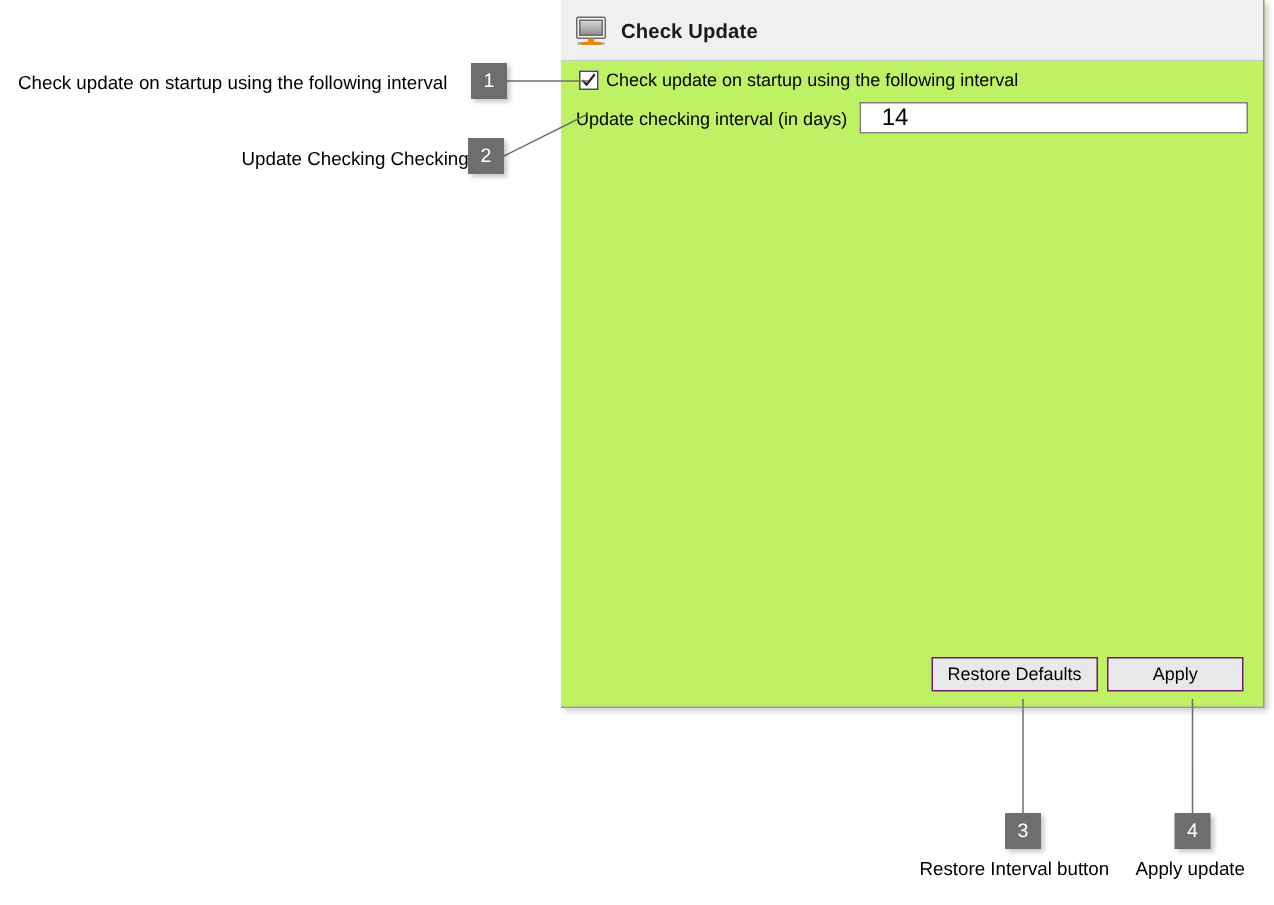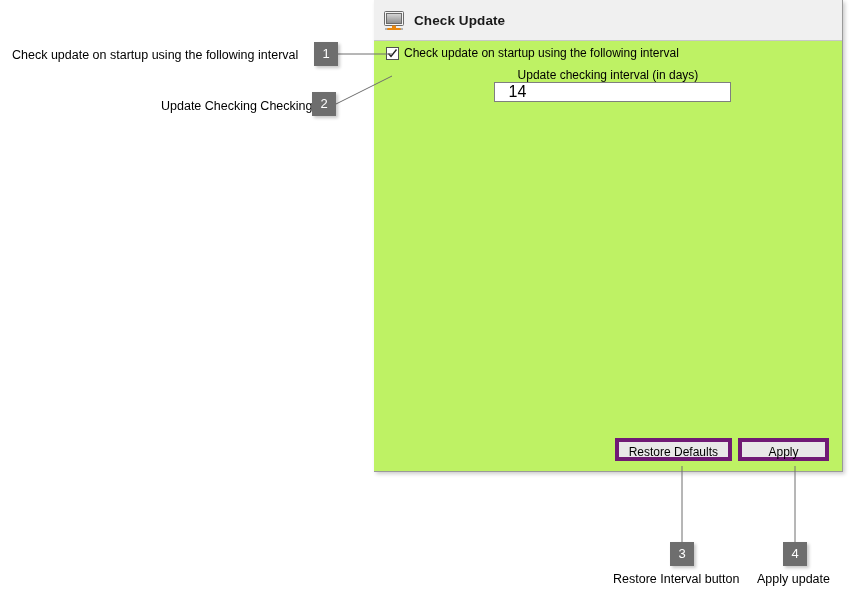--- a/index.html
+++ b/index.html
@@ -95,21 +95,20 @@
     white-space: nowrap;
   }
 
   .row-interval {
     position: absolute;
     left: 10px;
     top: 27px;
     right: 10px;
     display: flex;
     align-items: center;
-    flex-direction: column;
   }
 
   .interval-label {
     font-size: 12px;
     color: #000;
     white-space: nowrap;
   }
 
   #interval-input {
     margin-left: 8px;
@@ -133,21 +132,21 @@
     bottom: 10px;
     display: flex;
     gap: 6px;
   }
 
   .btn {
     height: 23px;
     min-width: 74px;
     padding: 0 10px;
     background: #e8e8e8;
-    border: 4px solid #701a75;
+    border: 1px solid #701a75;
     box-sizing: border-box;
     font-family: "Liberation Sans", sans-serif;
     font-size: 12px;
     color: #000;
     line-height: 21px;
     text-align: center;
     border-radius: 0;
     cursor: default;
   }
   #apply-button { min-width: 91px; text-align: center; }

